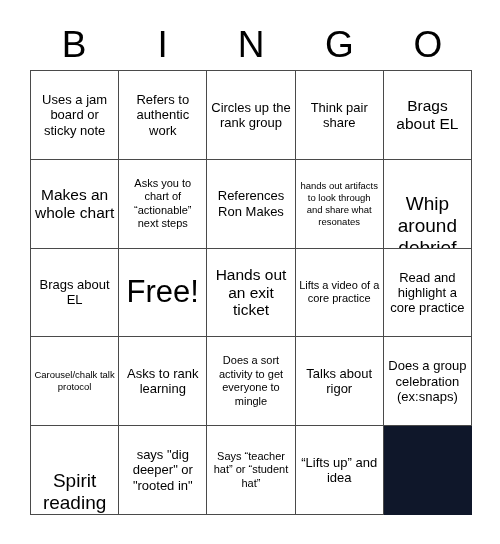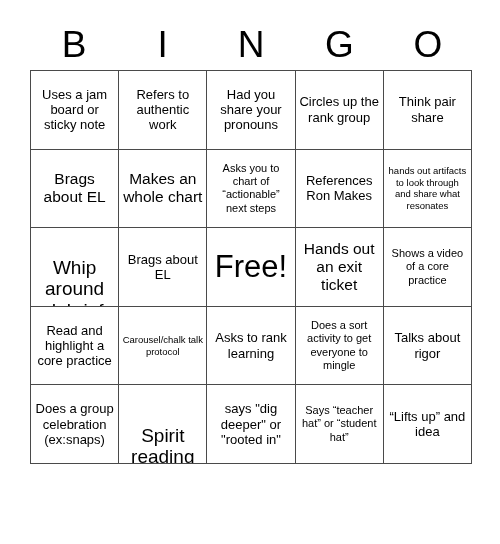--- a/index.html
+++ b/index.html
@@ -44,21 +44,21 @@
     letter-spacing: 0;
     color: #000000;
   }
 
   
   #bingo-grid {
     position: absolute;
     left: 30px;
     top: 70px;
     width: 442px;
-    height: 394px;
+    height: 445px;
     display: grid;
     grid-template-columns: repeat(5, 1fr);
     grid-template-rows: repeat(5, 1fr);
     border-top: 1px solid #4a4a4a;
     border-left: 1px solid #4a4a4a;
     box-sizing: border-box;
     background: #0f172a;
   }
   .bingo-cell {
     border-right: 1px solid #4a4a4a;
@@ -103,23 +103,20 @@
 
   <div id="bingo-grid">
 
     <div class="bingo-cell">
       <span class="cell-text size-md">Uses a jam board or sticky note</span>
     </div>
     <div class="bingo-cell">
       <span class="cell-text size-md">Refers to authentic work</span>
     </div>
     <div class="bingo-cell">
-      <span class="cell-text size-md">Had you share your pronouns</span>
-    </div>
-    <div class="bingo-cell">
       <span class="cell-text size-md">Circles up the rank group</span>
     </div>
     <div class="bingo-cell">
       <span class="cell-text size-md">Think pair share</span>
     </div>
 
     <div class="bingo-cell">
       <span class="cell-text size-lg">Brags about EL</span>
     </div>
     <div class="bingo-cell">
@@ -141,21 +138,21 @@
     <div class="bingo-cell">
       <span class="cell-text size-md">Brags about EL</span>
     </div>
     <div class="bingo-cell">
       <span class="cell-text size-xxl">Free!</span>
     </div>
     <div class="bingo-cell">
       <span class="cell-text size-lg">Hands out an exit ticket</span>
     </div>
     <div class="bingo-cell">
-      <span class="cell-text size-sm">Shows a video of a core practice</span>
+      <span class="cell-text size-sm">Lifts a video of a core practice</span>
     </div>
 
     <div class="bingo-cell">
       <span class="cell-text size-md">Read and highlight a core practice</span>
     </div>
     <div class="bingo-cell">
       <span class="cell-text size-xs">Carousel/chalk talk protocol</span>
     </div>
     <div class="bingo-cell">
       <span class="cell-text size-md">Asks to rank learning</span>

